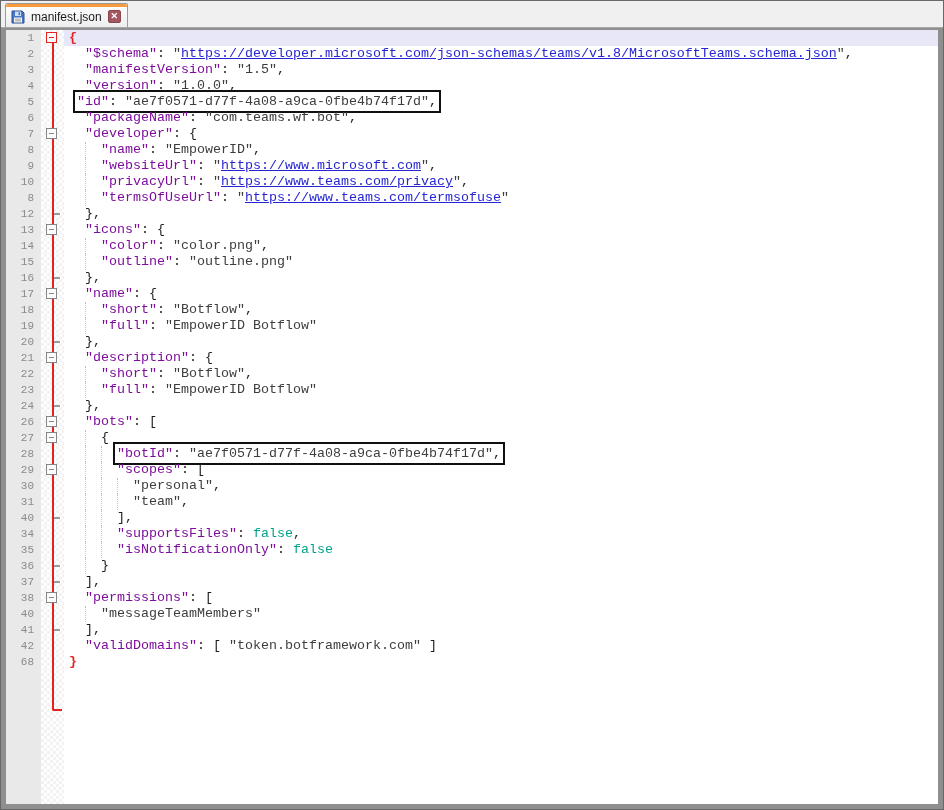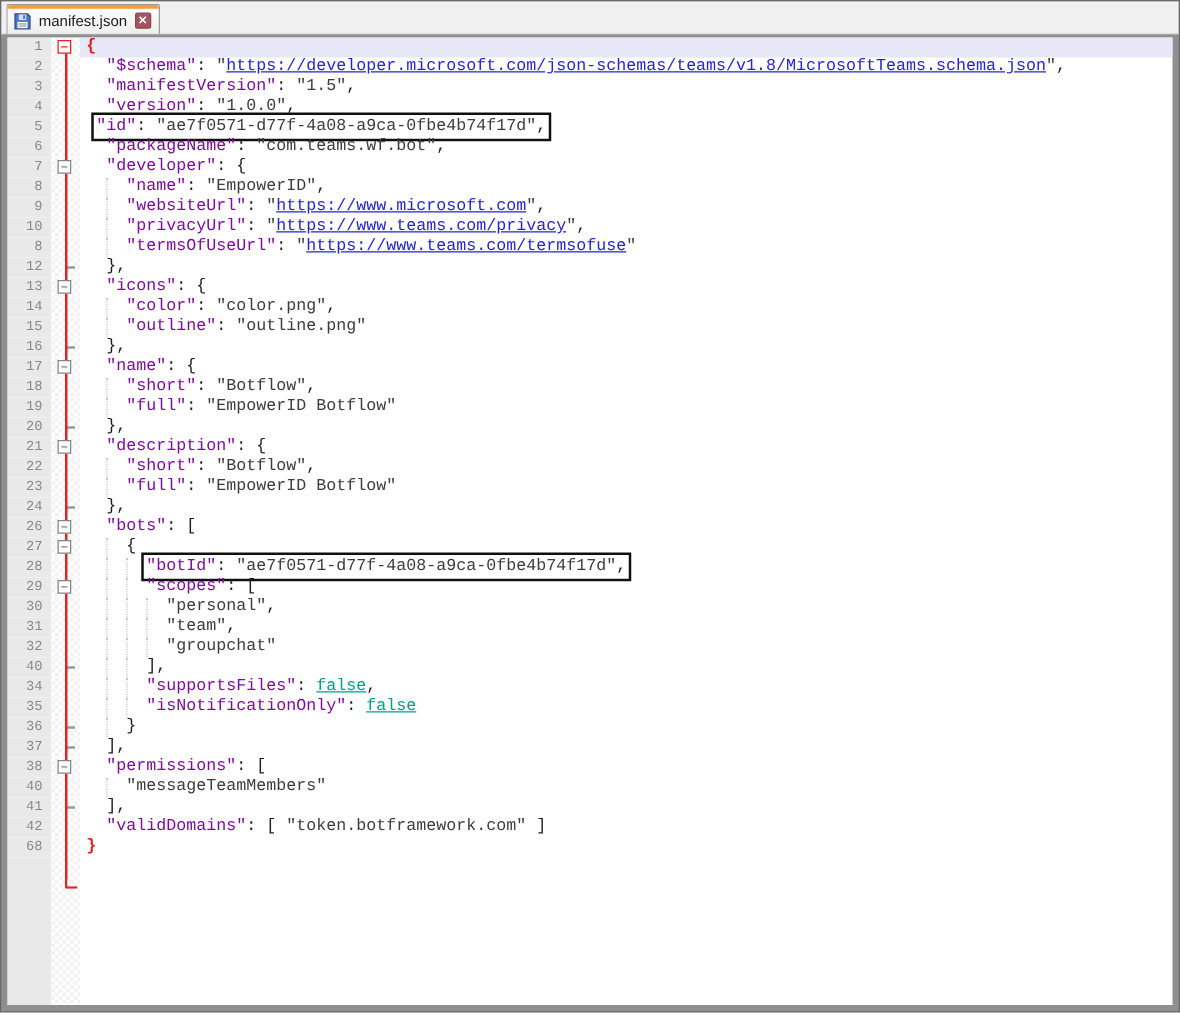--- a/index.html
+++ b/index.html
@@ -89,21 +89,21 @@
     font-size:13.333px;line-height:16px;
     white-space:pre;padding-left:5px;
     color:var(--punct,#1c1c1c);
   }
   .row.cur .code{background:var(--curline,#e7e7f8);}
   .g{position:absolute;top:0;bottom:0;width:0;border-left:1px dotted #c4c4c4;}
   .s-key{color:var(--key,#7e0d9e);}
   .s-val{color:var(--val,#3d3d3d);}
   .s-pl{color:var(--punct,#1c1c1c);}
   .s-url{color:var(--url,#2525d3);text-decoration:underline;}
-  .s-kw{color:var(--kw,#00a18d);text-decoration:underline;}
+  .s-kw{color:var(--kw,#00a18d);}
   .s-red{color:var(--match,#e42222);font-weight:bold;}
   .annot{outline:2px solid var(--annotation,#101010);outline-offset:2px;}
 </style>
 </head>
 <body>
 
 <div class="window">
   <div class="tabbar">
     <div class="tab">
       <span style="display:inline-flex;">
@@ -294,25 +294,20 @@
             <div class="ln">30</div>
             <div class="fold"></div>
             <div class="code"><div class="g" style="left: 21px;"></div><div class="g" style="left: 37px;"></div><div class="g" style="left: 53px;"></div>        <span class="s-val">"personal"</span><span class="s-pl">,</span></div>
           </div>
           <div class="row">
             <div class="ln">31</div>
             <div class="fold"></div>
             <div class="code"><div class="g" style="left: 21px;"></div><div class="g" style="left: 37px;"></div><div class="g" style="left: 53px;"></div>        <span class="s-val">"team"</span><span class="s-pl">,</span></div>
           </div>
           <div class="row">
-            <div class="ln">32</div>
-            <div class="fold"></div>
-            <div class="code"><div class="g" style="left: 21px;"></div><div class="g" style="left: 37px;"></div><div class="g" style="left: 53px;"></div>        <span class="s-val">"groupchat"</span></div>
-          </div>
-          <div class="row">
             <div class="ln">40</div>
             <div class="fold">
               <div class="ftick"></div>
             </div>
             <div class="code"><div class="g" style="left: 21px;"></div><div class="g" style="left: 37px;"></div>      <span class="s-pl">],</span></div>
           </div>
           <div class="row">
             <div class="ln">34</div>
             <div class="fold"></div>
             <div class="code"><div class="g" style="left: 21px;"></div><div class="g" style="left: 37px;"></div>      <span class="s-key">"supportsFiles"</span><span class="s-pl">: </span><span class="s-kw">false</span><span class="s-pl">,</span></div>

